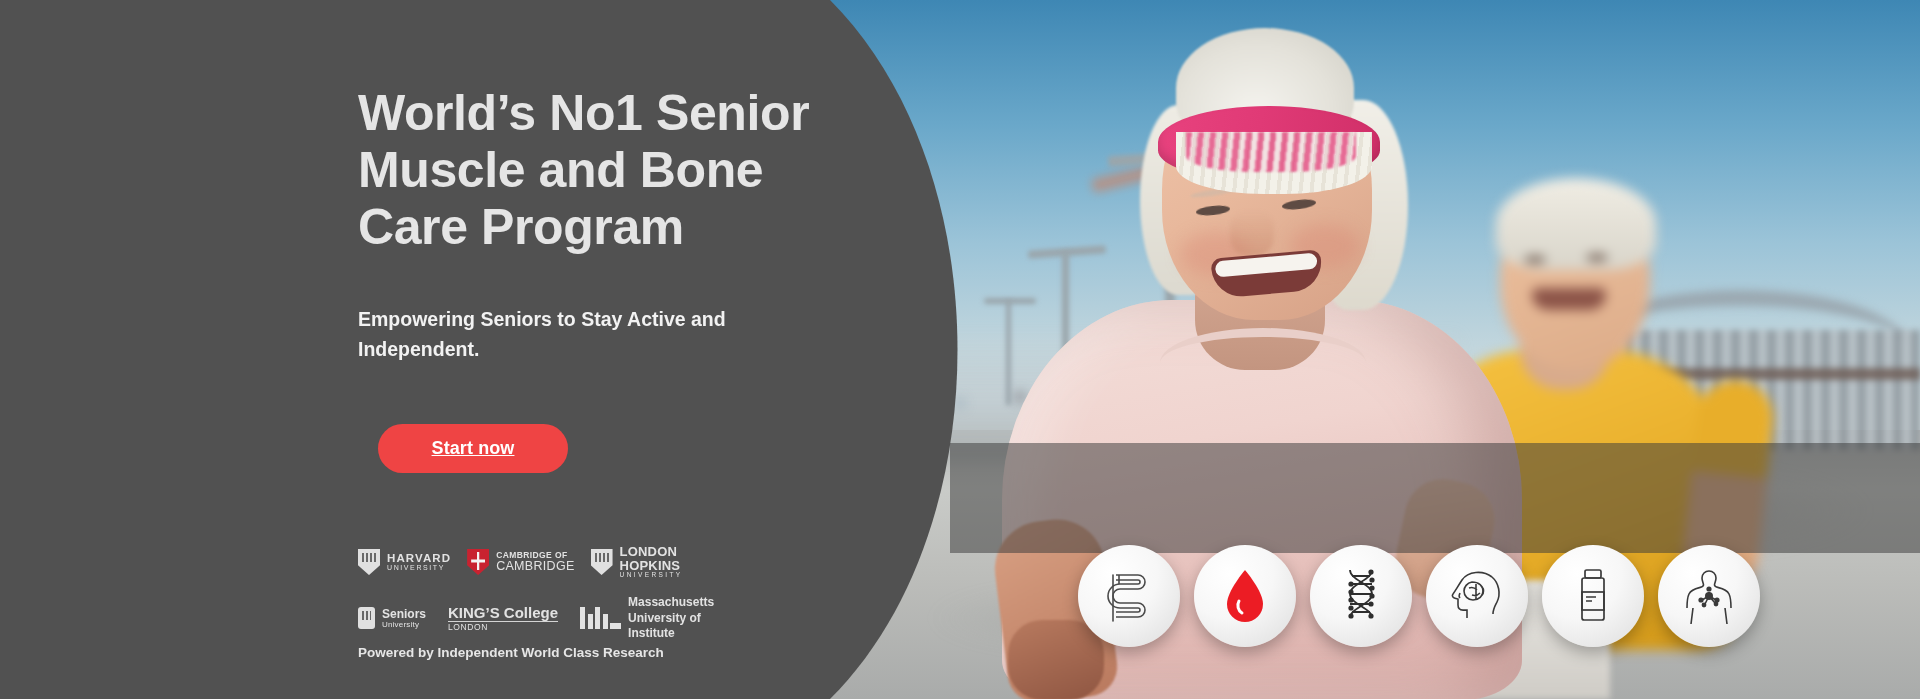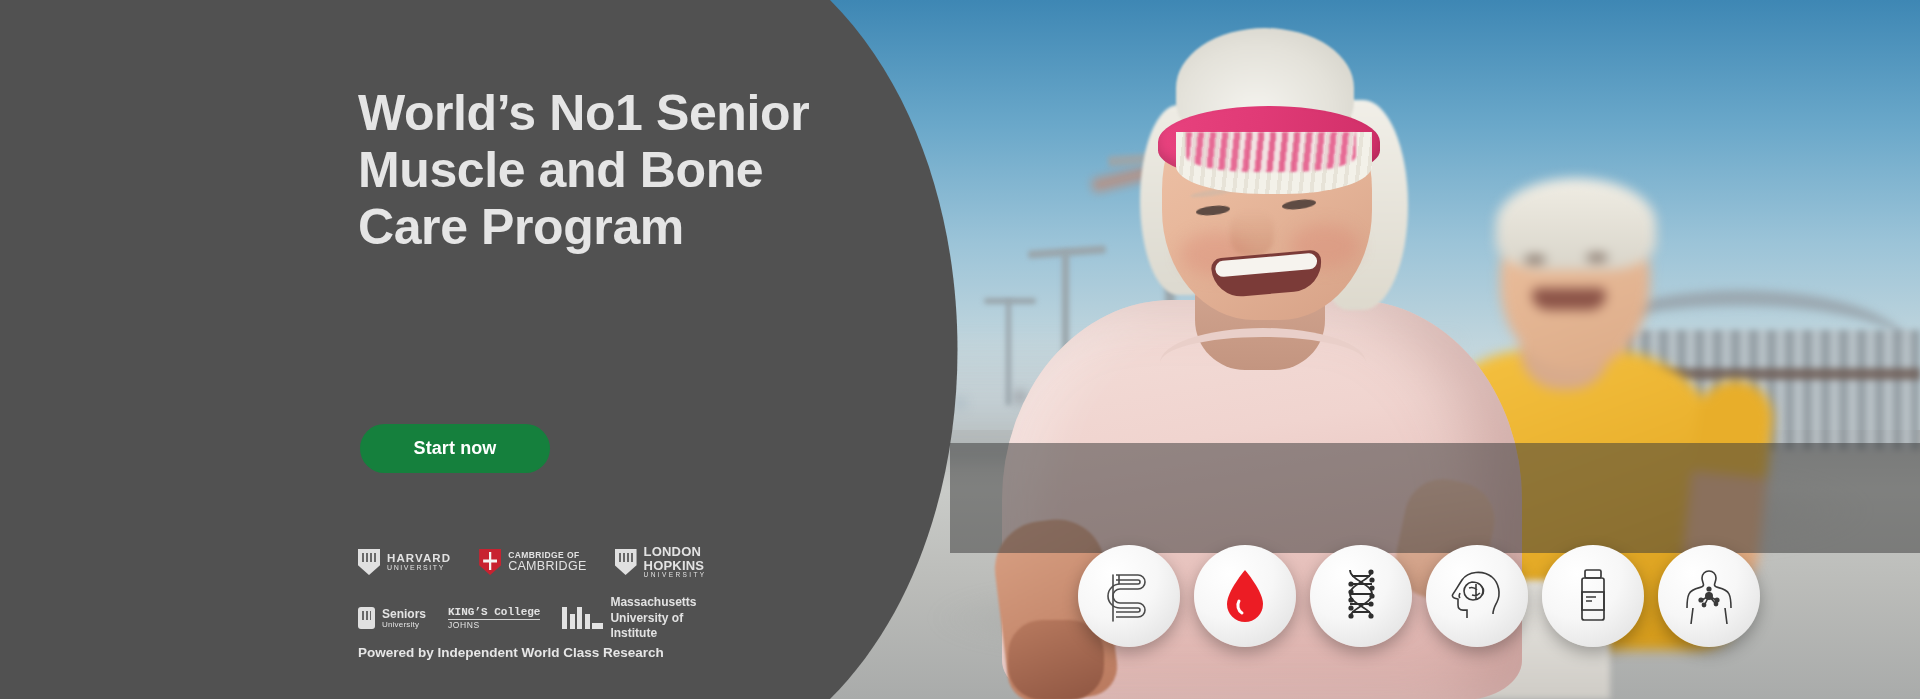--- a/index.html
+++ b/index.html
@@ -206,27 +206,27 @@
   .headline {
     position:absolute; top:85px; left:0; width:520px;
     color:#e5e5e5; font-size:50px; line-height:1.14; font-weight:700;
     letter-spacing:-.4px;
   }
   .subhead {
     position:absolute; top:305px; left:0; width:420px;
     color:#f2f2f2; font-size:19.5px; line-height:1.52; font-weight:600;
   }
   .cta {
-    position:absolute; top:424px; left:2px;
+    position:absolute; top:424px; left:20px;
     width:190px; height:49px; border:none; border-radius:26px;
-    background:#15803d; color:#fff; font-size:18px; font-weight:600;
-    font-family:inherit; cursor:pointer; letter-spacing:.1px;
+    background:#ef4444; color:#fff; font-size:18px; font-weight:600;
+    font-family:inherit; cursor:pointer; letter-spacing:.1px;text-decoration:underline;
   }
   .logos { position:absolute; top:545px; left:0; width:360px; }
-  .logo-row { display:flex; align-items:center; gap:28px; margin-bottom:16px; }
+  .logo-row { display:flex; align-items:center; gap:16px; margin-bottom:16px; }
   .logo-row.r2 { gap:22px; }
   .logo { display:flex; align-items:center; gap:7px; opacity:.94; }
   .shield {
     width:22px; height:26px; background:#e9e9e9;
     -webkit-clip-path: polygon(0 0,100% 0,100% 62%,50% 100%,0 62%);
     clip-path: polygon(0 0,100% 0,100% 62%,50% 100%,0 62%);
     position:relative; flex:none;
   }
   .shield.crim { background:#d0202f; }
   .shield::after{
@@ -240,21 +240,21 @@
   .lg-txt { color:#ececec; line-height:1.05; }
   .lg-txt .t1 { display:block; font-size:11.5px; font-weight:700; letter-spacing:1.1px; }
   .lg-txt .t2 { display:block; font-size:7px; font-weight:400; letter-spacing:1.6px; }
   .lg-txt.cam .t1{ font-size:8.5px; letter-spacing:.4px; }
   .lg-txt.cam .t2{ font-size:12.5px; letter-spacing:.3px; }
   .lg-txt.jh .t1{ font-size:13px; letter-spacing:.2px; }
   .lg-txt.jh .t2{ font-size:6.5px; letter-spacing:2.4px; }
   .lg-txt.st .t1{ font-size:12px; font-weight:600; letter-spacing:0; }
   .lg-txt.st .t2{ font-size:8px; letter-spacing:.2px; }
   .lg-txt.kcl { font-size:8px; }
-  .lg-txt.kcl .t1{ font-size:11px; letter-spacing:0;font-family:Liberation Mono, monospace; }
+  .lg-txt.kcl .t1{ font-size:15px; letter-spacing:0; }
   .lg-txt.kcl .t2{ font-size:8.5px; letter-spacing:.6px; border-top:1px solid #ddd; padding-top:1px;}
   .mit-mark{ display:flex; gap:2.5px; align-items:flex-end; flex:none; }
   .mit-mark i{ display:block; background:#ececec; }
   .mit-txt{ color:#ececec; font-size:12px; font-weight:700; line-height:1.3; }
   .powered {
     position:absolute; top:645px; left:0;
     color:#e6e6e6; font-size:13.5px; font-weight:600;
   }
 
   
@@ -339,20 +339,21 @@
     <div class="w-hand-l"></div>
     <div class="w-hand-r"></div>
   </div>
 
   <div class="panel"></div>
 
   <div class="content">
 
     <h1 class="headline">World’s No1 Senior Muscle and Bone Care Program</h1>
 
+    <p class="subhead">Empowering Seniors to Stay Active and Independent.</p>
 
     <button class="cta">Start now</button>
 
     <div class="logos">
 
       <div class="logo-row r1">
         <div class="logo">
           <span class="shield"></span>
           <span class="lg-txt hv">
             <span class="t1">HARVARD</span>
@@ -382,21 +383,21 @@
           <span class="shield" style="width:17px;height:22px;border-radius:3px;-webkit-clip-path:none;clip-path:none;"></span>
           <span class="lg-txt st">
             <span class="t1">Seniors</span>
             <span class="t2">University</span>
           </span>
         </div>
 
         <div class="logo">
           <span class="lg-txt kcl">
             <span class="t1">KING’S College</span>
-            <span class="t2">JOHNS</span>
+            <span class="t2">LONDON</span>
           </span>
         </div>
 
         <div class="logo">
           <span class="mit-mark">
             <i style="width:5px;height:22px;"></i>
             <i style="width:5px;height:15px;"></i>
             <i style="width:5px;height:22px;"></i>
             <i style="width:5px;height:15px;"></i>
             <i style="width:11px;height:6px;"></i>

